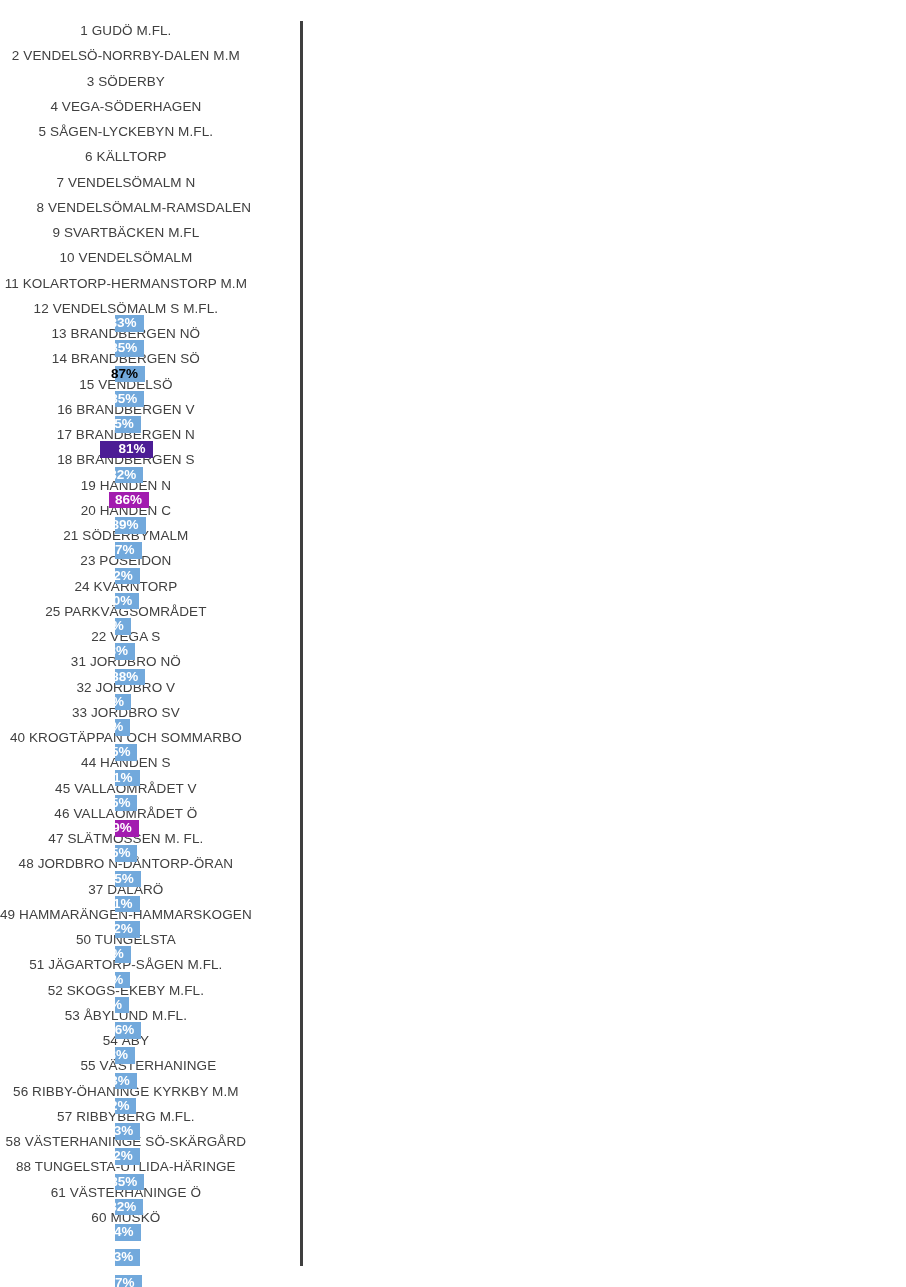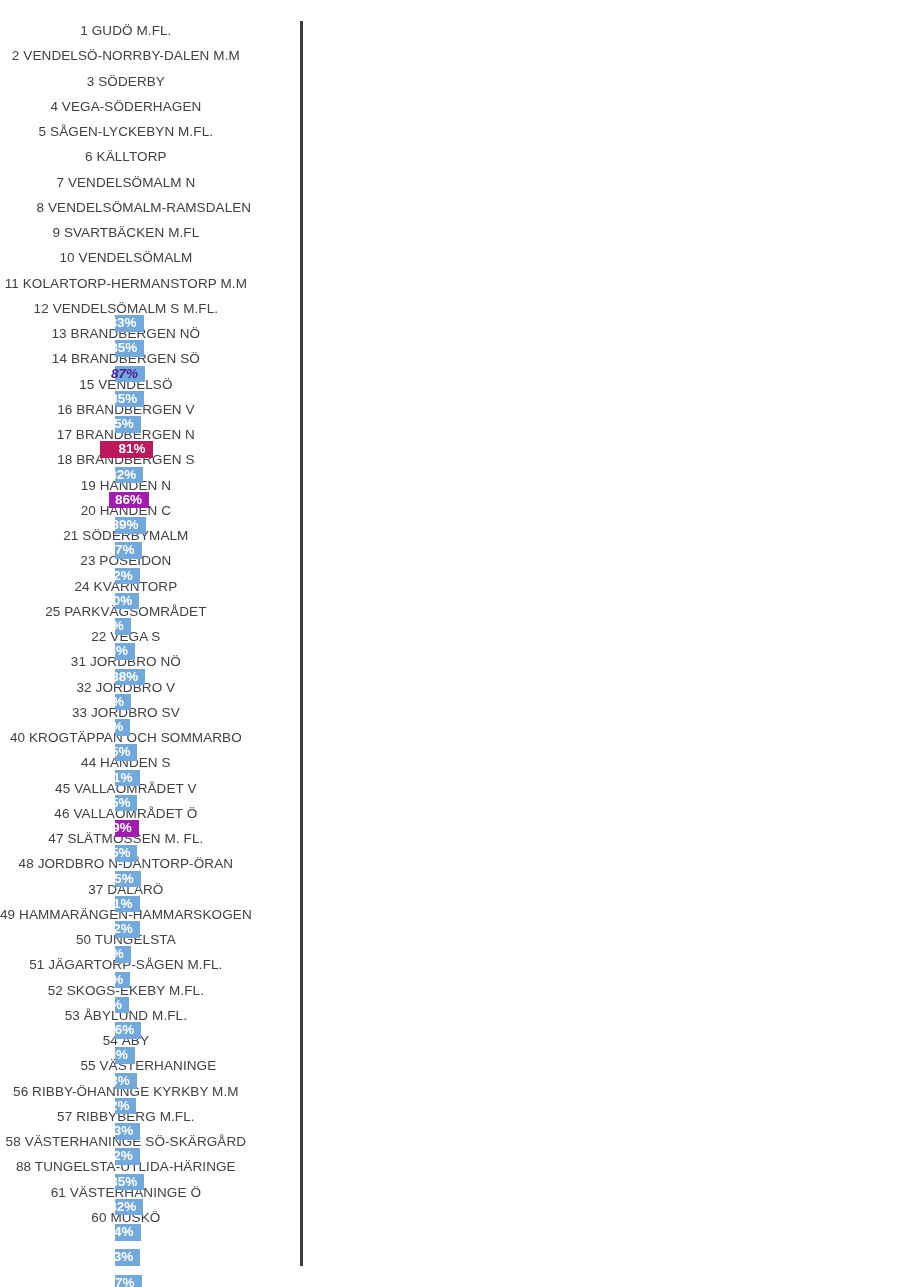--- a/index.html
+++ b/index.html
@@ -83,21 +83,21 @@
       <div class="bar" style="width: 85%; background: rgb(114, 169, 220);">
         <span class="value" style="color: rgb(255, 255, 255);">85%</span>
       </div>
     </div>
   </div>
 
   <div class="row">
     <div class="label" style="color: rgb(64, 64, 64);">3 SÖDERBY</div>
     <div class="bar-area">
       <div class="bar" style="width: 87%; background: rgb(114, 169, 220);">
-        <span class="value" style="color: #4c1d95; font-style: italic;">87%</span>
+        <span class="value" style="color: #000000;">87%</span>
       </div>
     </div>
   </div>
 
   <div class="row">
     <div class="label" style="color: rgb(64, 64, 64);">4 VEGA-SÖDERHAGEN</div>
     <div class="bar-area">
       <div class="bar" style="width: 85%; background: rgb(114, 169, 220);">
         <span class="value" style="color: rgb(255, 255, 255);">85%</span>
       </div>
@@ -109,21 +109,21 @@
     <div class="bar-area">
       <div class="bar" style="width: 75%; background: rgb(114, 169, 220);">
         <span class="value" style="color: rgb(255, 255, 255);">75%</span>
       </div>
     </div>
   </div>
 
   <div class="row">
     <div class="label" style="color: rgb(64, 64, 64);">6 KÄLLTORP</div>
     <div class="bar-area">
-      <div class="bar" style="width: 81%; background: #be185d; padding-left: 31px;">
+      <div class="bar" style="width: 81%; background: #4c1d95; padding-left: 31px;">
         <span class="value" style="color: rgb(255, 255, 255);">81%</span>
       </div>
     </div>
   </div>
 
   <div class="row">
     <div class="label" style="color: rgb(64, 64, 64);">7 VENDELSÖMALM N</div>
     <div class="bar-area">
       <div class="bar" style="width: 82%; background: rgb(114, 169, 220);">
         <span class="value" style="color: rgb(255, 255, 255);">82%</span>

